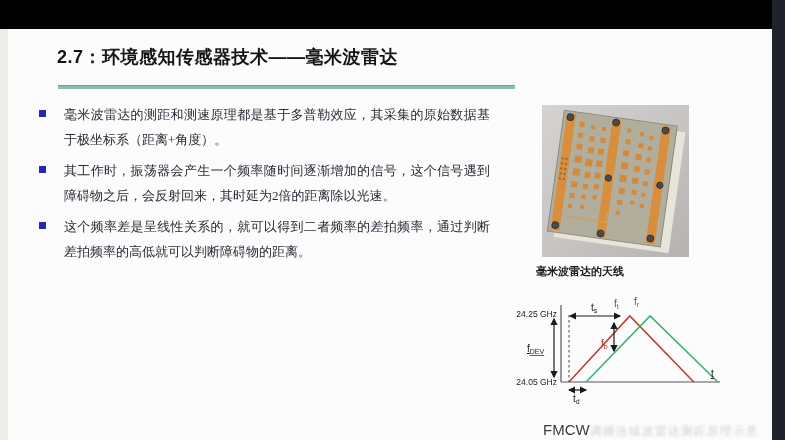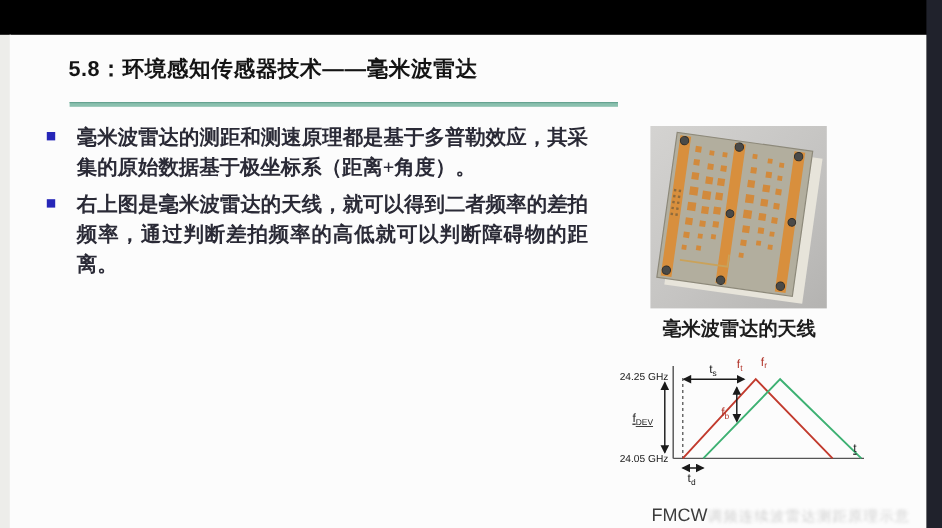--- a/index.html
+++ b/index.html
@@ -20,34 +20,34 @@
     font-size:18px;color:#141414;letter-spacing:.5px;white-space:nowrap;
   }
   .title-rule{
     position:absolute;left:50px;top:56px;width:457px;height:3px;
     background:#8ac0ae;border-top:1px solid #66a391;
   }
   .bullets{
     position:absolute;left:30px;top:73px;width:452px;
     list-style:none;margin:0;padding:0;
     font-family:"Liberation Serif","DejaVu Serif",serif;
-    font-size:17px;line-height:25px;color:#2a2a36;text-align:justify;font-weight:bold;
+    font-size:13px;line-height:25px;color:#2a2a36;text-align:justify;
   }
   .bullets li{position:relative;padding-left:26px;margin-bottom:6px;}
   .bullet-sq{
     position:absolute;left:1px;top:8px;width:7px;height:7px;background:#2626b8;
   }
   .photo-wrap{
     position:absolute;left:534px;top:76px;width:147px;height:152px;
     background:linear-gradient(135deg,#d4d3d1 0%,#c5c4c2 55%,#b4b3b1 100%);
   }
   .photo-caption{
-    position:absolute;left:528px;top:235px;width:160px;text-align:center;
+    position:absolute;left:528px;top:235px;width:160px;text-align:left;
     font-family:"Liberation Sans",sans-serif;font-weight:bold;
-    font-size:16px;color:#1d1d1d;
+    font-size:11px;color:#1d1d1d;
   }
   .fmcw-chart{position:absolute;left:505px;top:266px;width:212px;height:112px;}
   .fmcw-caption{
     position:absolute;left:535px;top:392px;width:200px;white-space:nowrap;
     font-family:"Liberation Sans",sans-serif;font-size:15px;color:#3c3c3c;
   }
   .fmcw-caption .faint{
     font-size:12px;color:#9a9a9a;opacity:.45;filter:blur(1.2px);
     letter-spacing:1px;
   }
@@ -55,31 +55,35 @@
 </style>
 </head>
 <body>
 
 <div class="top-bar"></div>
 <div class="right-strip"></div>
 <div class="left-strip"></div>
 
 <div class="slide">
 
-  <div class="slide-title">5.8：环境感知传感器技术——毫米波雷达</div>
+  <div class="slide-title">2.7：环境感知传感器技术——毫米波雷达</div>
   <div class="title-rule"></div>
 
   <ul class="bullets">
     <li>
       <span class="bullet-sq"></span>
       <span>毫米波雷达的测距和测速原理都是基于多普勒效应，其采集的原始数据基于极坐标系（距离+角度）。</span>
     </li>
     <li>
       <span class="bullet-sq"></span>
-      <span>右上图是毫米波雷达的天线，就可以得到二者频率的差拍频率，通过判断差拍频率的高低就可以判断障碍物的距离。</span>
+      <span>其工作时，振荡器会产生一个频率随时间逐渐增加的信号，这个信号遇到障碍物之后，会反射回来，其时延为2倍的距离除以光速。</span>
+    </li>
+    <li>
+      <span class="bullet-sq"></span>
+      <span>这个频率差是呈线性关系的，就可以得到二者频率的差拍频率，通过判断差拍频率的高低就可以判断障碍物的距离。</span>
     </li>
   </ul>
 
   <div class="photo-wrap">
     <svg width="147" height="152" viewBox="0 0 147 152">
       <g transform="rotate(8 73 76)">
         <rect x="20" y="18" width="116" height="122" fill="#e7e4da"></rect>
         <rect x="13" y="13" width="114" height="122" fill="#b2ae9e" stroke="#8d897a" stroke-width="1"></rect>
 
         <rect x="16" y="15" width="9" height="118" fill="#d88f3d"></rect>

